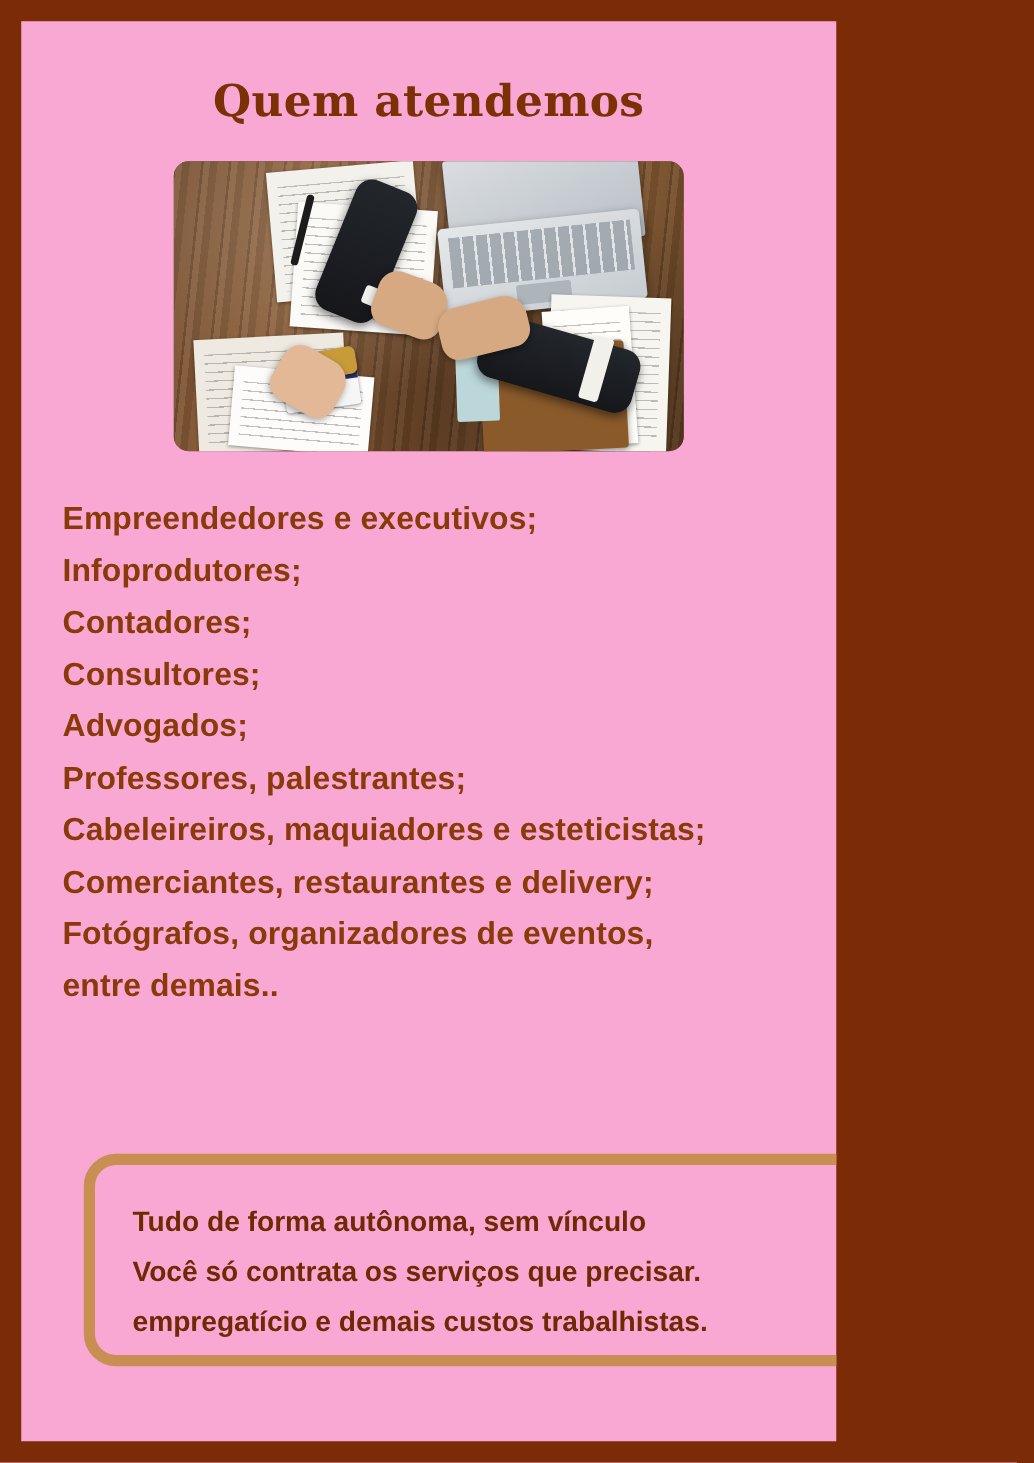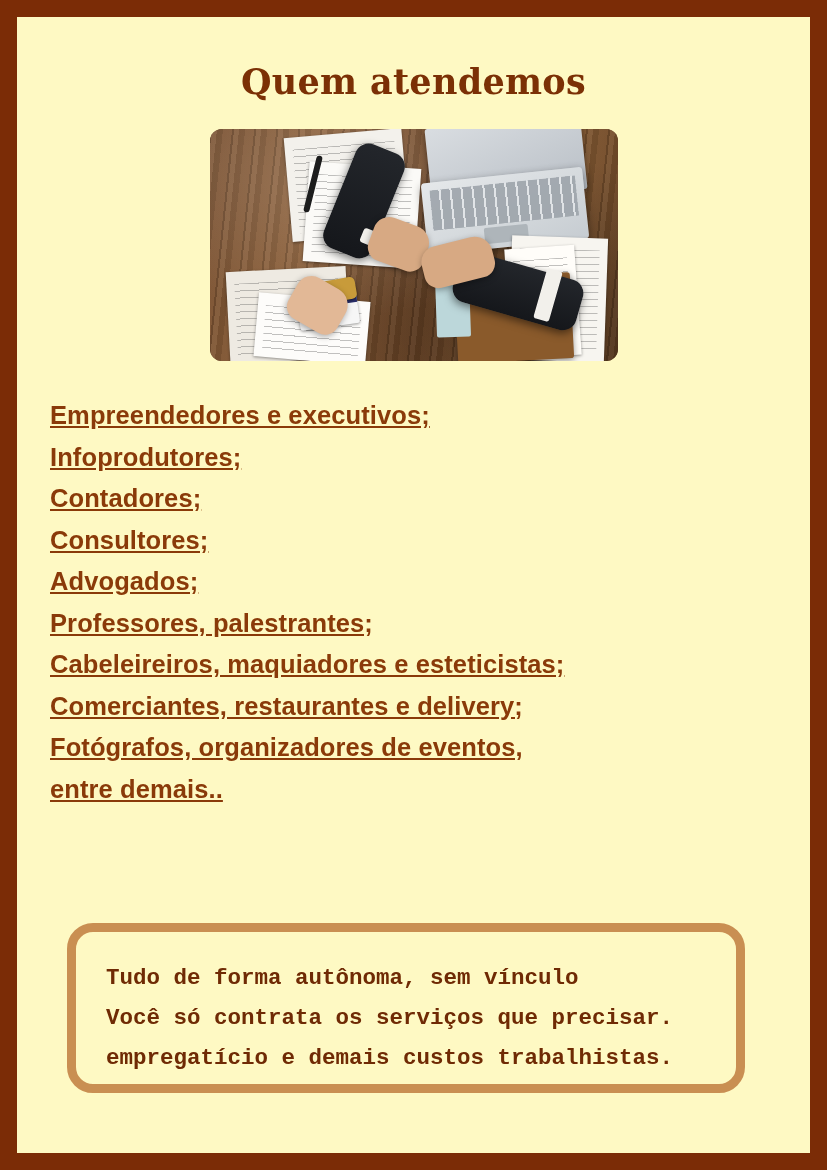--- a/index.html
+++ b/index.html
@@ -10,23 +10,23 @@
     width: 827px;
     height: 1170px;
     background: #7b2c06;
     font-family: "Liberation Sans", sans-serif;
     overflow: hidden;
   }
   .page {
     position: absolute;
     left: 17px;
     top: 17px;
-    width: 793px;
+    width: 652px;
     height: 1136px;
-    background: #fef9c3;
+    background: #f9a8d4;
     box-sizing: border-box;
     overflow: hidden;
   }
   .title {
     text-align: center;
     color: #7b3005;
     font-family: "DejaVu Serif", serif;
     font-weight: bold;
     font-size: 35px;
     letter-spacing: 0.3px;
@@ -110,36 +110,36 @@
   .card .stripe { position:absolute; left:0; right:0; top:8px; height:7px; background:#2a2f6b; }
   
   .list {
     margin: 34px 0 0 33px;
     color: #8a3a09;
     font-size: 25.5px;
     font-weight: bold;
     line-height: 41.5px;
     letter-spacing: 0.1px;
   }
-  .list div { white-space: nowrap; text-decoration: underline; }
+  .list div { white-space: nowrap; }
   
   .callout {
     position: absolute;
     left: 50px;
     top: 906px;
     width: 678px;
     height: 170px;
     border: 9px solid #c98f52;
     border-radius: 26px;
     box-sizing: border-box;
   }
   .callout-inner {
     padding: 26px 12px 0 30px;
     color: #6f2a04;
-    font-family: Liberation Mono, monospace;
+    font-family: Liberation Sans, sans-serif;
     font-weight: bold;
     font-size: 22.5px;
     line-height: 40px;
   }
 </style>
 </head>
 <body>
 
 <div class="page">
 

